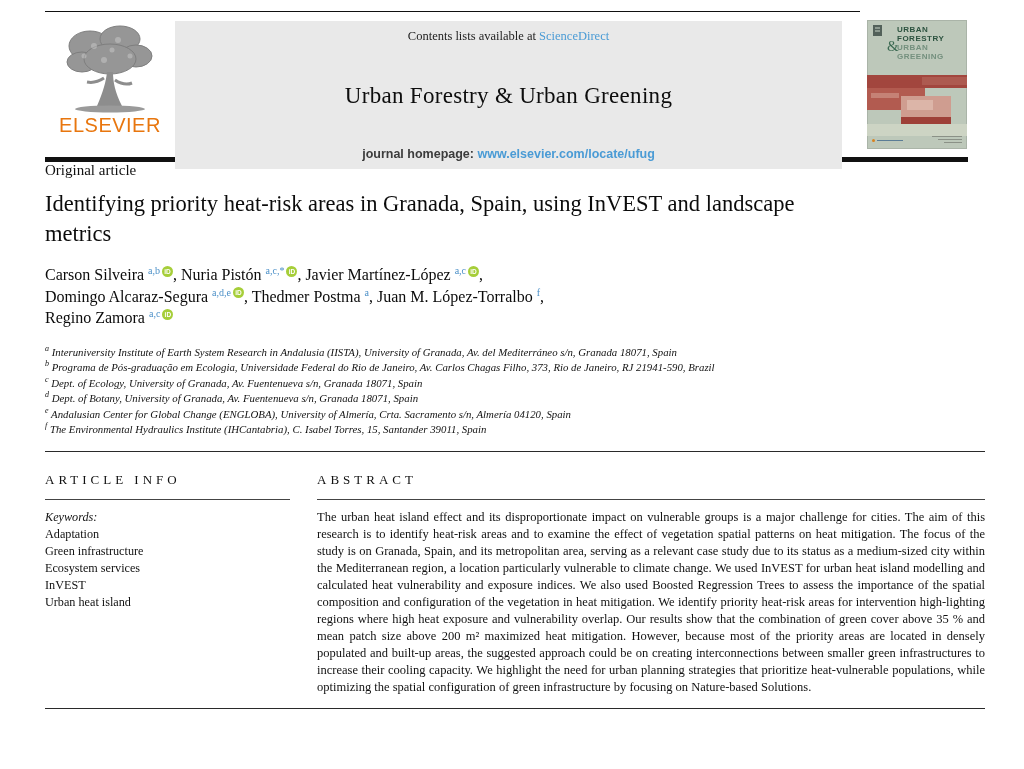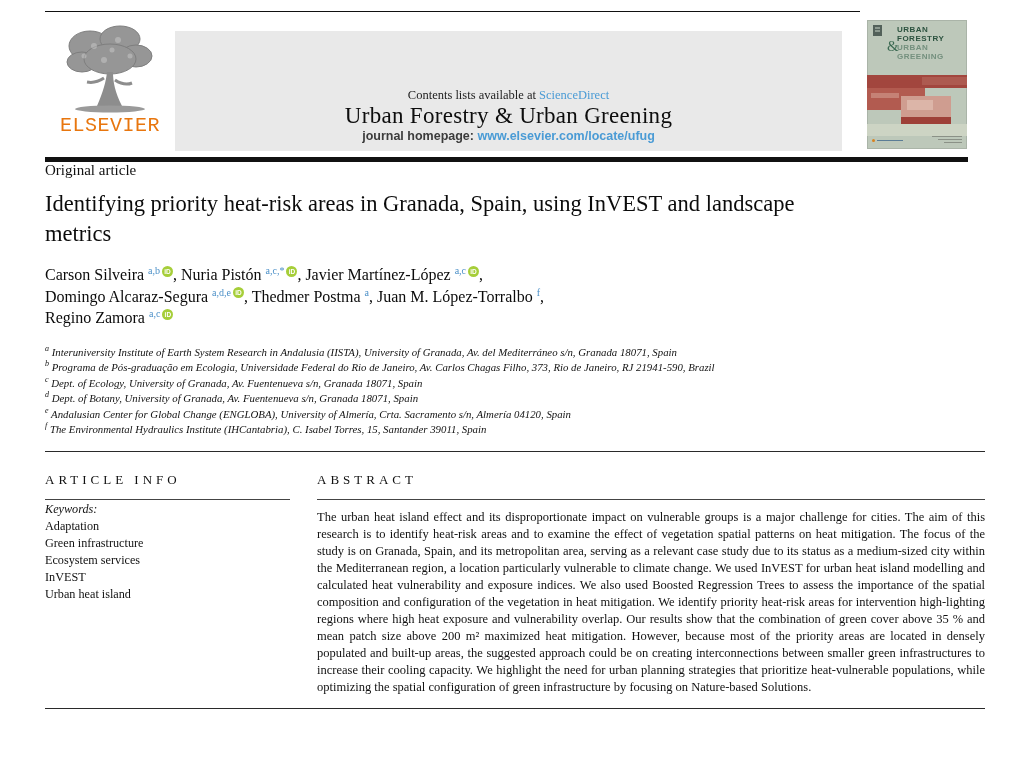--- a/index.html
+++ b/index.html
@@ -14,26 +14,26 @@
   .rule-thin-top{margin-top:11px;width:815px;border-top:1.5px solid #111;}
   .rule-thick{margin-top:7px;width:923px;height:5px;background:#111;}
   .rule-full{width:940px;border-top:1.2px solid #2a2a2a;}
   .rule-col{border-top:1.5px solid #444;}
 
   
   .header{display:flex;align-items:flex-start;margin-top:8px;height:130px;}
   .logo-block{width:130px;flex:0 0 auto;text-align:center;padding-top:2px;}
   .logo-tree{display:block;margin:0 auto;}
   .elsevier-word{
-    font-family:Liberation Mono, monospace;font-size:20px;letter-spacing:.5px;
+    font-family:Liberation Sans, sans-serif;font-size:20px;letter-spacing:.5px;
     color:#e8760e;margin-top:0px;
   }
   .masthead{
-    flex:1 1 auto;height:120px;margin-top:11px;background:#e9e9e9;
-    display:flex;flex-direction:column;align-items:center;justify-content:flex-end;
+    flex:1 1 auto;height:148px;margin-top:1px;background:#e9e9e9;
+    display:flex;flex-direction:column;align-items:center;justify-content:space-between;
     padding:8px 10px;box-sizing:border-box;margin-right:25px;
   }
   .contents-line{font-size:12.5px;color:#222;}
   .masthead a, .link{color:#4a9bd5;text-decoration:none;}
   .journal-title{font-size:23px;color:#0d0d0d;letter-spacing:.3px;}
   .homepage-line{font-family:"Liberation Sans", sans-serif;font-size:12.5px;font-weight:bold;color:#3c3c3c;}
   .homepage-line .link{font-weight:bold;}
 
   
   .cover{
@@ -74,21 +74,21 @@
   .affiliations sup{font-size:8px;font-style:italic;color:#111;line-height:0;}
 
   
   .sep-top{margin-top:13px;}
   .columns{display:flex;margin-top:0;}
   .col-left{width:272px;flex:0 0 auto;}
   .col-right{flex:1 1 auto;width:645px;}
   .col-heading{margin-top:20px;font-size:13px;letter-spacing:4px;color:#111;}
   .col-left .rule-col{margin-top:11px;width:245px;}
   .col-right .rule-col{margin-top:11px;width:100%;}
-  .keywords{margin-top:1px;font-size:12.2px;line-height:17px;color:#111;}
+  .keywords{margin-top:9px;font-size:12.2px;line-height:17px;color:#111;}
   .kw-label{font-style:italic;}
   .abstract-text{
     margin-top:9px;font-size:12.5px;line-height:17px;color:#111;
     text-align:justify;
   }
   .rule-bottom{margin-top:12px;}
 </style>
 </head>
 <body>
 

